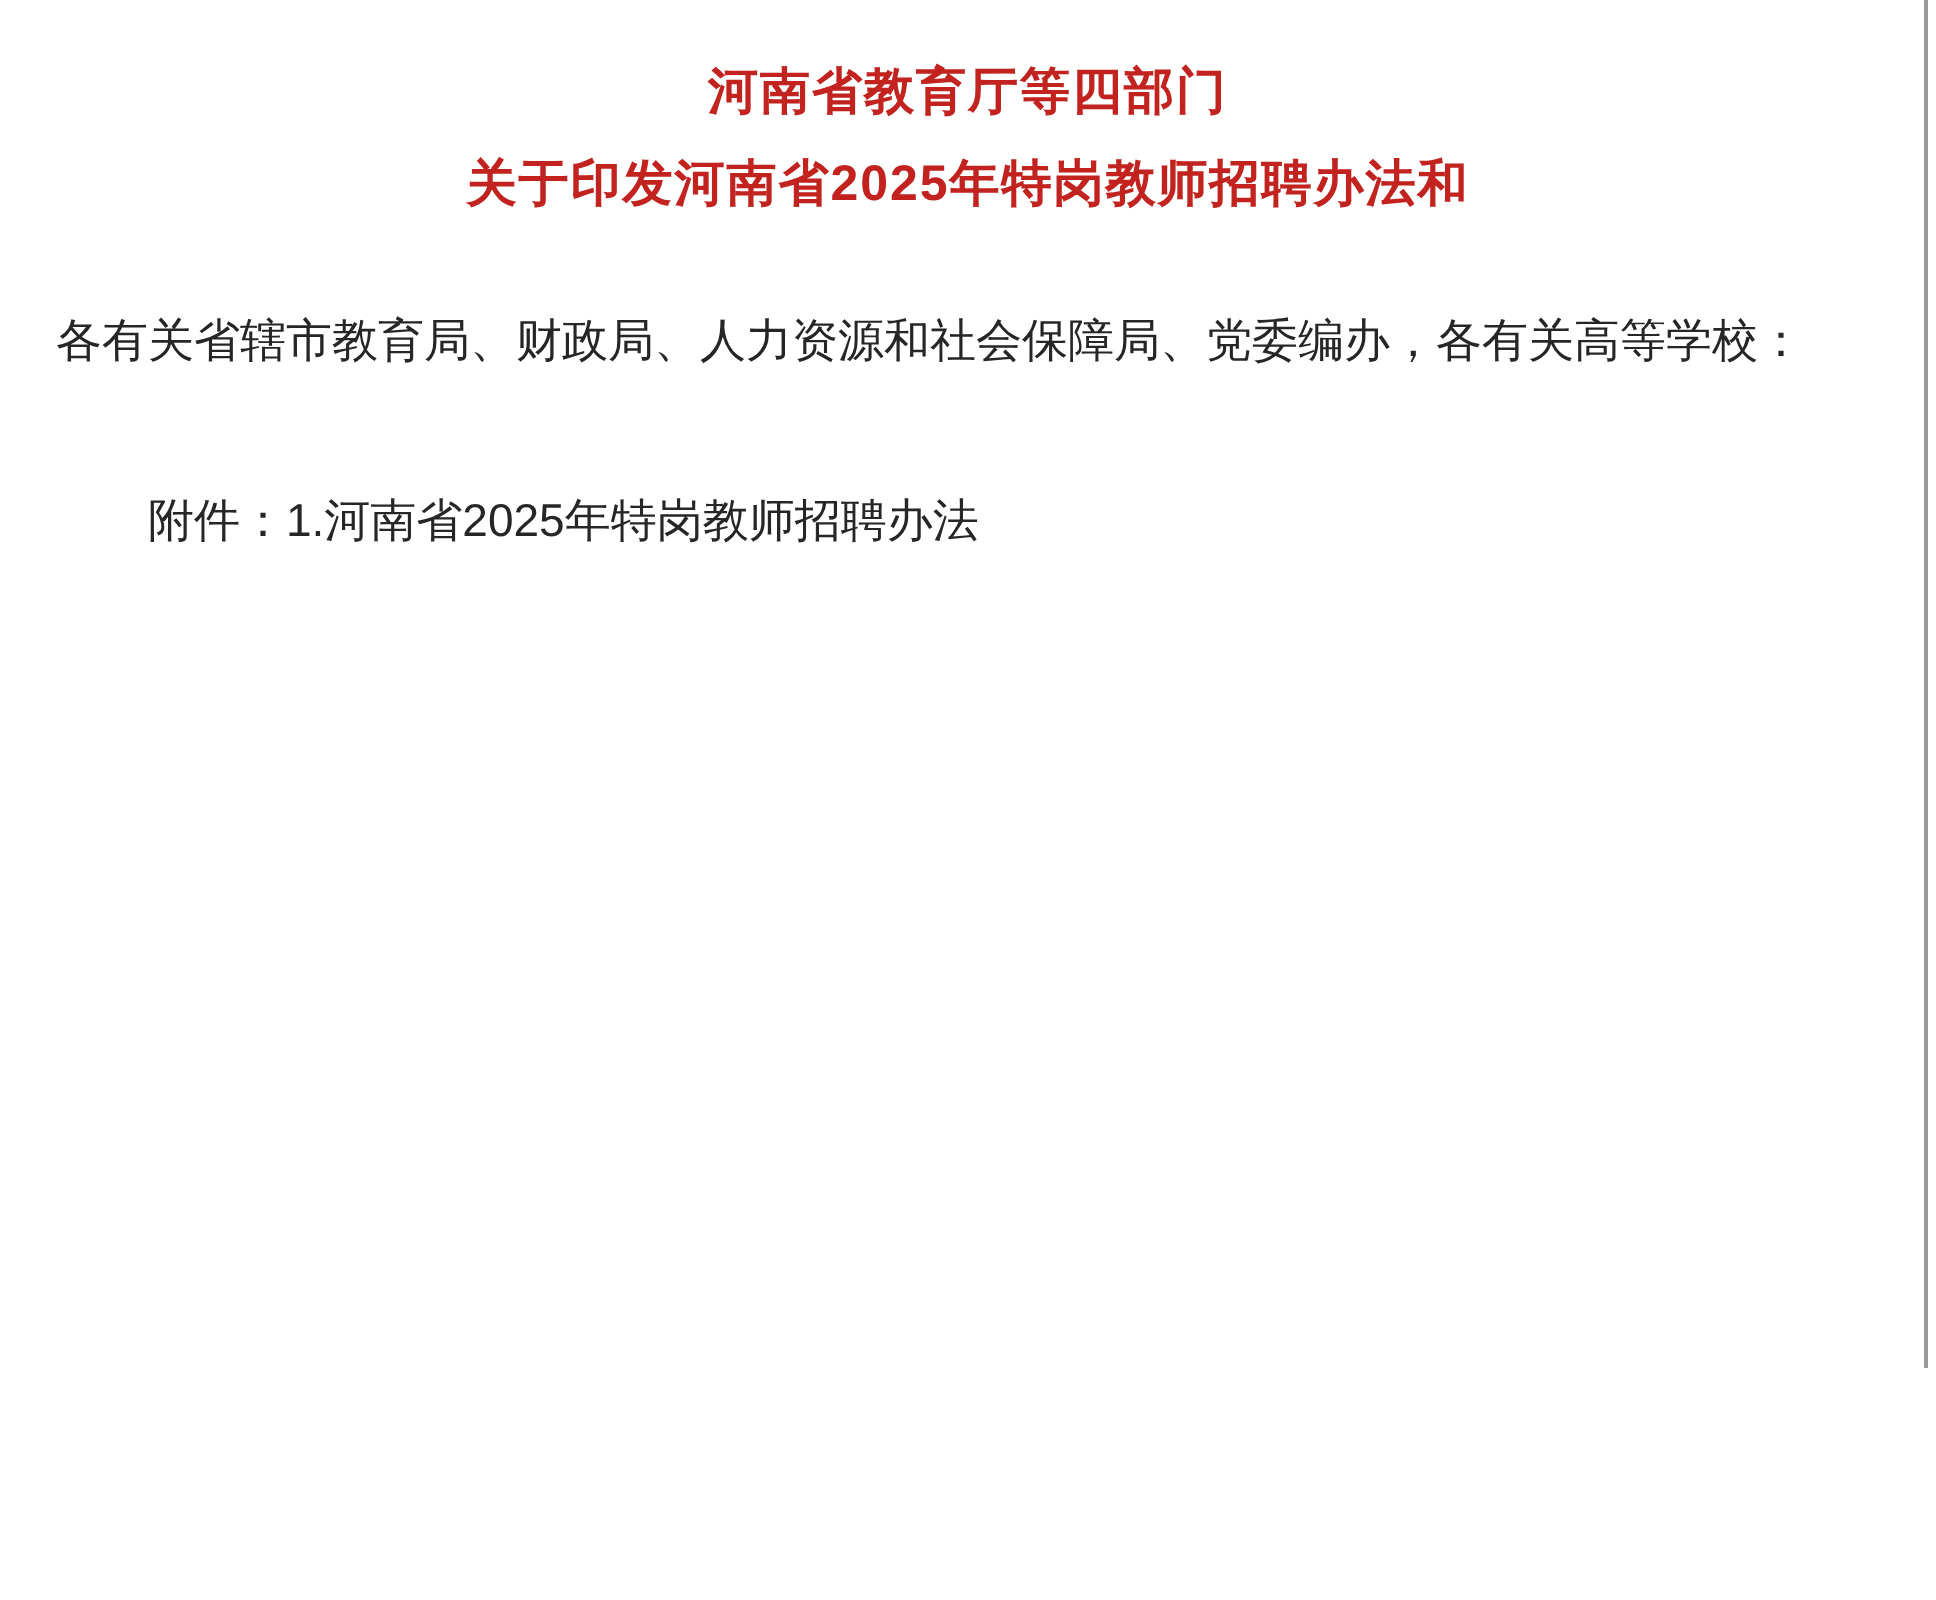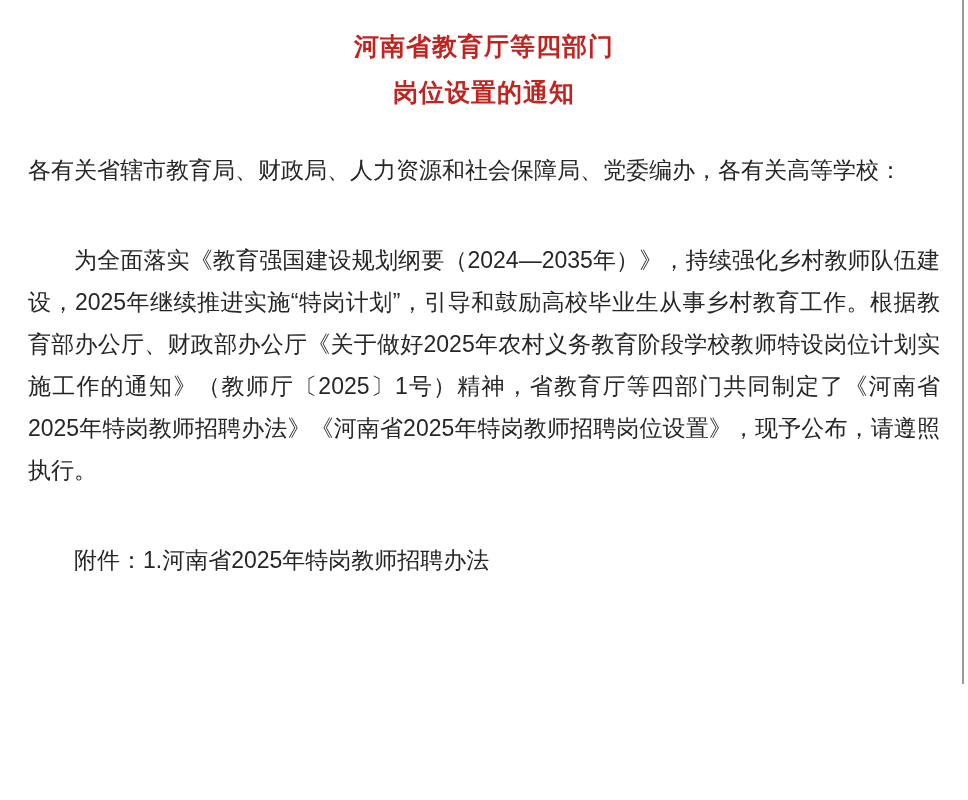--- a/index.html
+++ b/index.html
@@ -56,24 +56,23 @@
   }
 </style>
 </head>
 <body>
 
 <div class="page">
   <div class="doc">
 
     <div class="title-block">
       <div>河南省教育厅等四部门</div>
-      <div>岗位设置的通知</div>
+      <div>关于印发河南省2025年特岗教师招聘办法和</div>
     </div>
 
     <div class="body-text">
       <div class="salutation">各有关省辖市教育局、财政局、人力资源和社会保障局、党委编办，各有关高等学校：</div>
-      <div class="para">为全面落实《教育强国建设规划纲要（2024—2035年）》，持续强化乡村教师队伍建设，2025年继续推进实施“特岗计划”，引导和鼓励高校毕业生从事乡村教育工作。根据教育部办公厅、财政部办公厅《关于做好2025年农村义务教育阶段学校教师特设岗位计划实施工作的通知》（教师厅〔2025〕1号）精神，省教育厅等四部门共同制定了《河南省2025年特岗教师招聘办法》《河南省2025年特岗教师招聘岗位设置》，现予公布，请遵照执行。</div>
       <div class="attachment">附件：1.河南省2025年特岗教师招聘办法</div>
     </div>
 
   </div>
   <div class="edge-line"></div>
 </div>
 
 </body></html>

